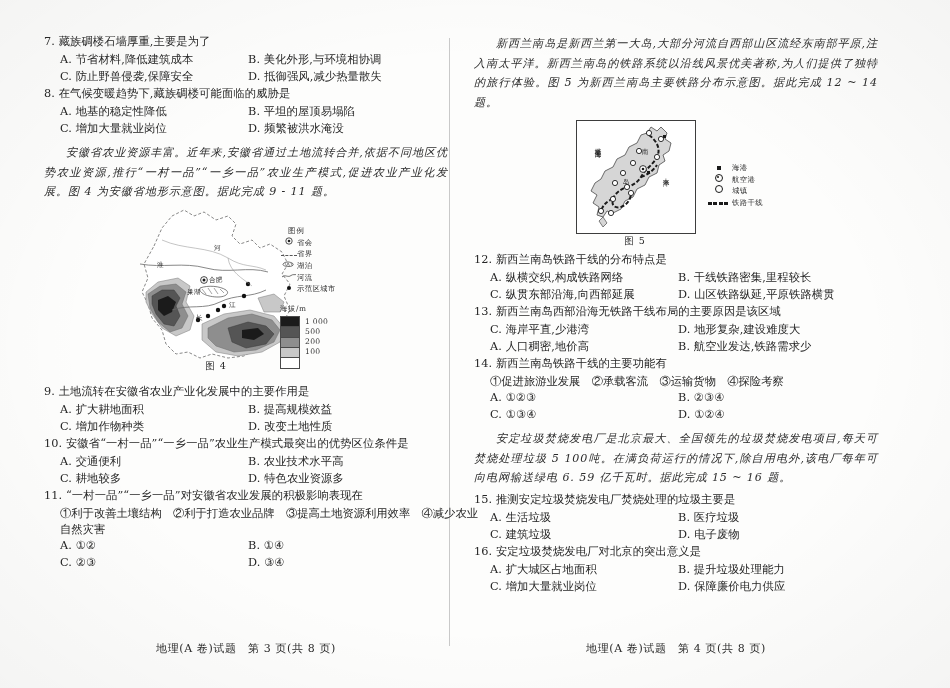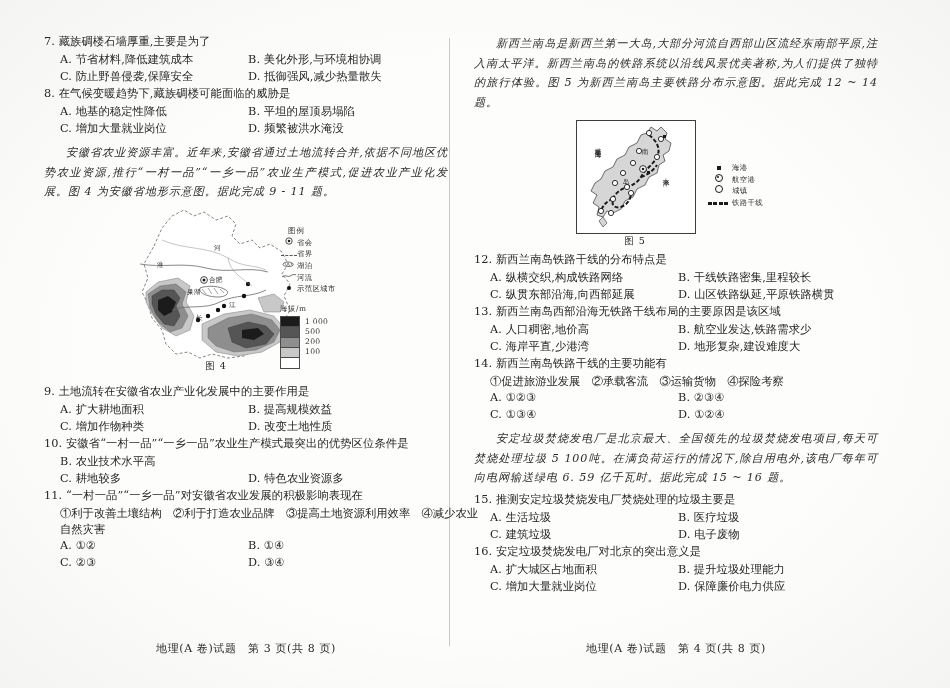--- a/index.html
+++ b/index.html
@@ -385,20 +385,21 @@
     <span class="qline opt-a">A. 扩大耕地面积</span>
     <span class="qline opt-b">B. 提高规模效益</span>
   </div>
   <div class="opts">
     <span class="qline opt-c">C. 增加作物种类</span>
     <span class="qline opt-d">D. 改变土地性质</span>
   </div>
 
   <div class="qline stem">10. 安徽省“一村一品”“一乡一品”农业生产模式最突出的优势区位条件是</div>
   <div class="opts">
+    <span class="qline opt-a">A. 交通便利</span>
     <span class="qline opt-b">B. 农业技术水平高</span>
   </div>
   <div class="opts">
     <span class="qline opt-c">C. 耕地较多</span>
     <span class="qline opt-d">D. 特色农业资源多</span>
   </div>
 
   <div class="qline stem">11. “一村一品”“一乡一品”对安徽省农业发展的积极影响表现在</div>
   <div class="multi">①利于改善土壤结构　②利于打造农业品牌　③提高土地资源利用效率　④减少农业</div>
   <div class="cont">自然灾害</div>
@@ -487,27 +488,27 @@
     <span class="qline opt-a">A. 纵横交织,构成铁路网络</span>
     <span class="qline opt-b">B. 干线铁路密集,里程较长</span>
   </div>
   <div class="opts">
     <span class="qline opt-c">C. 纵贯东部沿海,向西部延展</span>
     <span class="qline opt-d">D. 山区铁路纵延,平原铁路横贯</span>
   </div>
 
   <div class="qline stem">13. 新西兰南岛西部沿海无铁路干线布局的主要原因是该区域</div>
   <div class="opts">
+    <span class="qline opt-c">C. 海岸平直,少港湾</span>
+    <span class="qline opt-d">D. 地形复杂,建设难度大</span>
+  </div>
+  <div class="opts">
     <span class="qline opt-a">A. 人口稠密,地价高</span>
     <span class="qline opt-b">B. 航空业发达,铁路需求少</span>
   </div>
-  <div class="opts">
-    <span class="qline opt-c">C. 海岸平直,少港湾</span>
-    <span class="qline opt-d">D. 地形复杂,建设难度大</span>
-  </div>
 
   <div class="qline stem">14. 新西兰南岛铁路干线的主要功能有</div>
   <div class="multi">①促进旅游业发展　②承载客流　③运输货物　④探险考察</div>
   <div class="opts">
     <span class="qline opt-a">A. ①②③</span>
     <span class="qline opt-b">B. ②③④</span>
   </div>
   <div class="opts">
     <span class="qline opt-c">C. ①③④</span>
     <span class="qline opt-d">D. ①②④</span>

